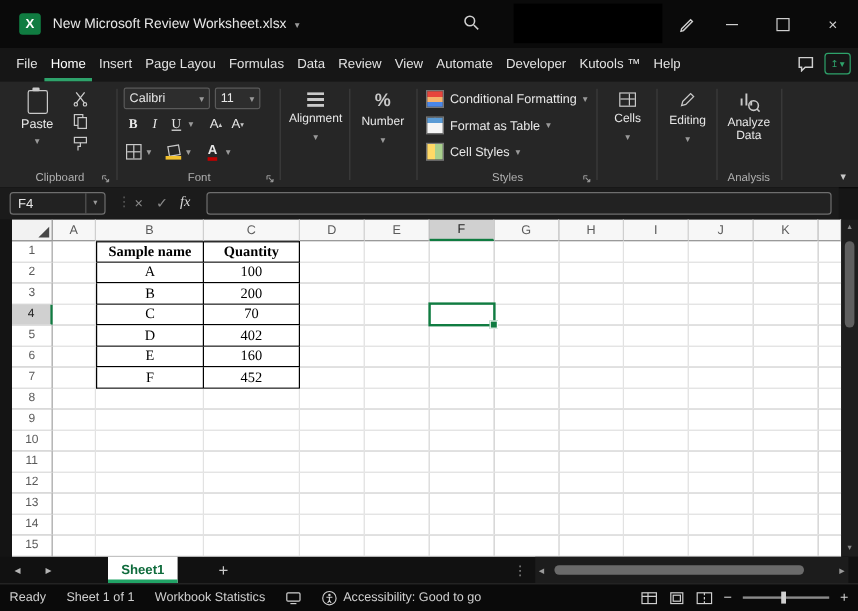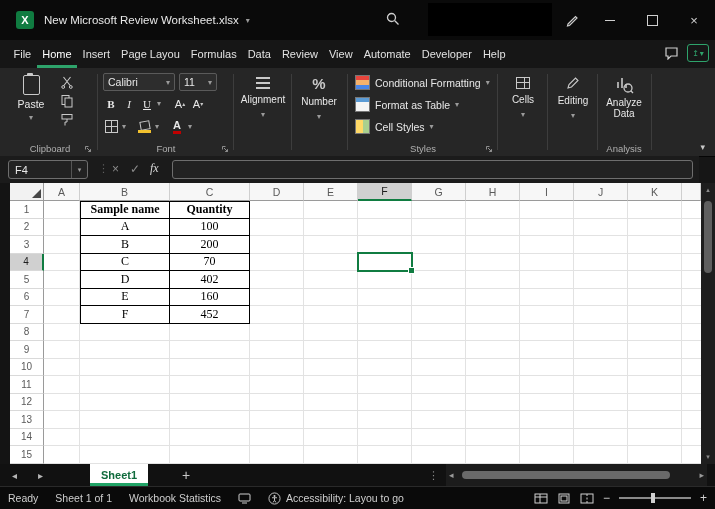--- a/index.html
+++ b/index.html
@@ -157,20 +157,21 @@
     <div class="tab">File</div>
     <div class="tab active">Home</div>
     <div class="tab">Insert</div>
     <div class="tab">Page Layou</div>
     <div class="tab">Formulas</div>
     <div class="tab">Data</div>
     <div class="tab">Review</div>
     <div class="tab">View</div>
     <div class="tab">Automate</div>
     <div class="tab">Developer</div>
+    <div class="tab">Kutools ™</div>
     <div class="tab">Help</div>
   </div>
   <div class="tabrow-right">
     <svg width="15" height="14" viewBox="0 0 15 14">
       <path d="M2 2 h11 v8 h-6 l-3 3 v-3 h-2 z" fill="none" stroke="#cfcfcf" stroke-width="1.2"></path>
     </svg>
     <div class="share-btn">
         <span>↥</span>
         <span>▾</span>
       </div>
@@ -606,21 +607,21 @@
       <svg width="13" height="11" viewBox="0 0 13 11">
         <rect x="1" y="1" width="11" height="7" rx="1" fill="none" stroke="#cfcfcf"></rect>
         <line x1="4" y1="10" x2="9" y2="10" stroke="#cfcfcf"></line>
       </svg>
       <span class="sb-acc">
         <svg width="13" height="13" viewBox="0 0 14 14">
           <circle cx="7" cy="7" r="6" fill="none" stroke="#cfcfcf"></circle>
           <circle cx="7" cy="4.2" r="1.1" fill="#cfcfcf"></circle>
           <path d="M4.3 6.2 H9.7 M7 6.2 V9 M7 9 L5.4 11.3 M7 9 L8.6 11.3" stroke="#cfcfcf" fill="none"></path>
         </svg>
-        <span>Accessibility: Layou to go</span>
+        <span>Accessibility: Good to go</span>
       </span>
     </div>
     <div class="sb-right">
       <svg width="14" height="11" viewBox="0 0 14 11">
         <rect x="1" y="1" width="12" height="9" fill="none" stroke="#cfcfcf"></rect>
         <line x1="1" y1="4" x2="13" y2="4" stroke="#cfcfcf"></line>
           <line x1="6" y1="1" x2="6" y2="10" stroke="#cfcfcf"></line>
       </svg>
       <svg width="14" height="11" viewBox="0 0 14 11">
         <rect x="2" y="1" width="10" height="9" fill="none" stroke="#cfcfcf"></rect>

